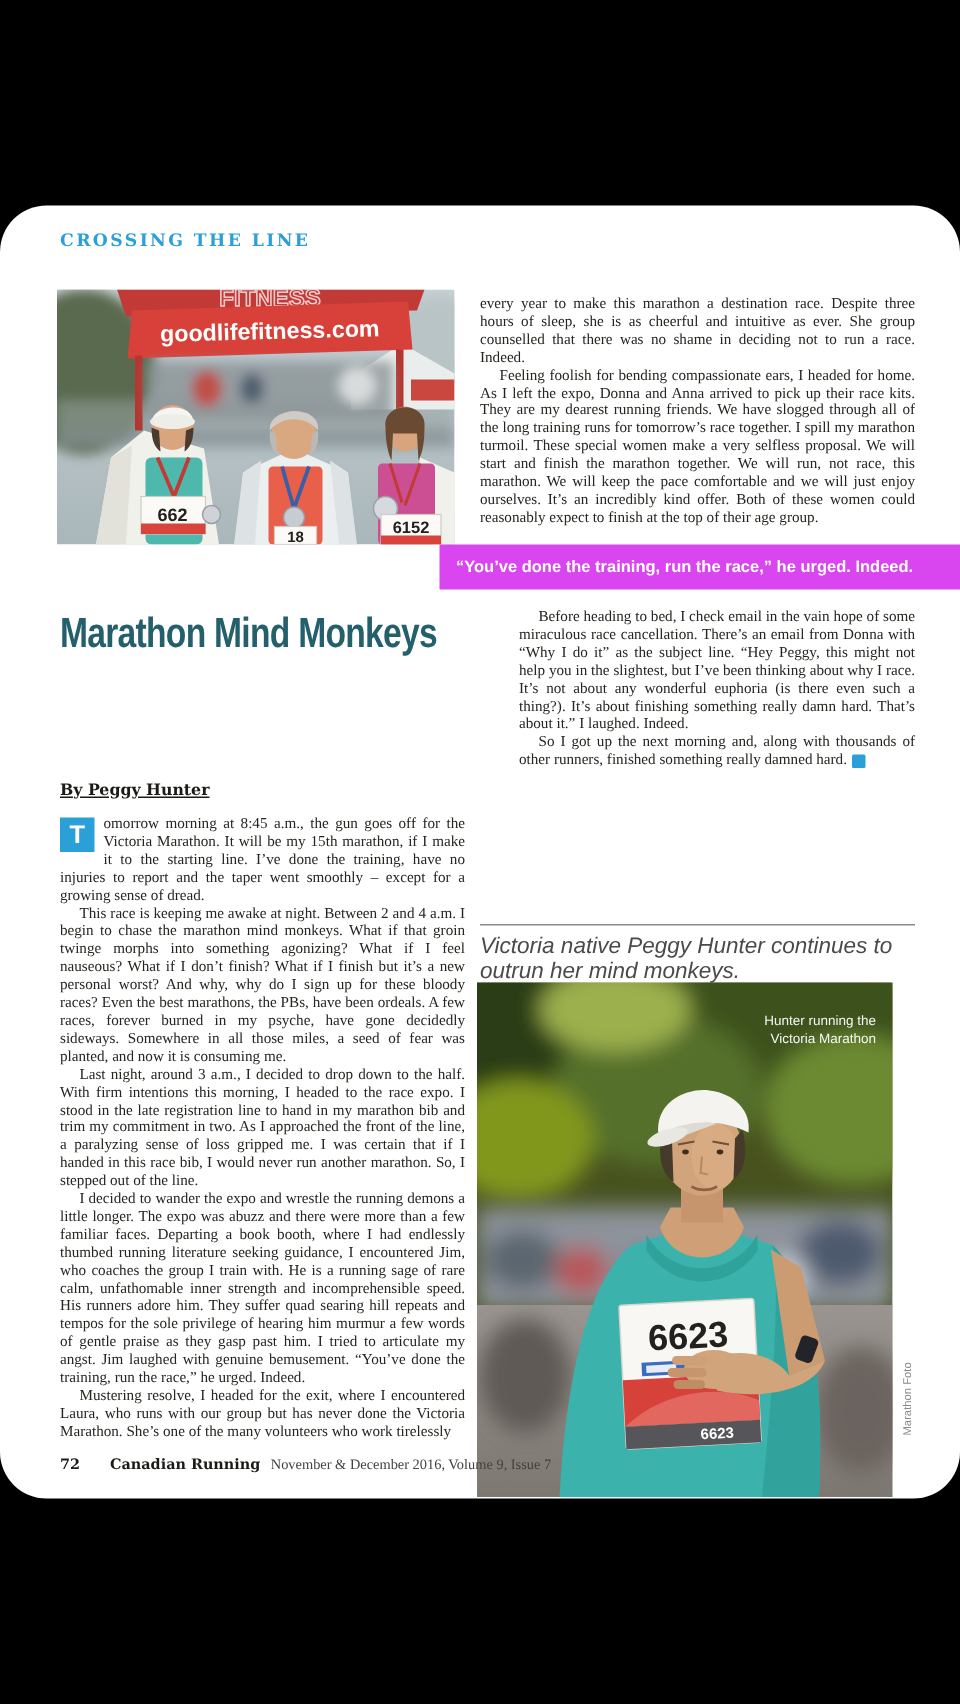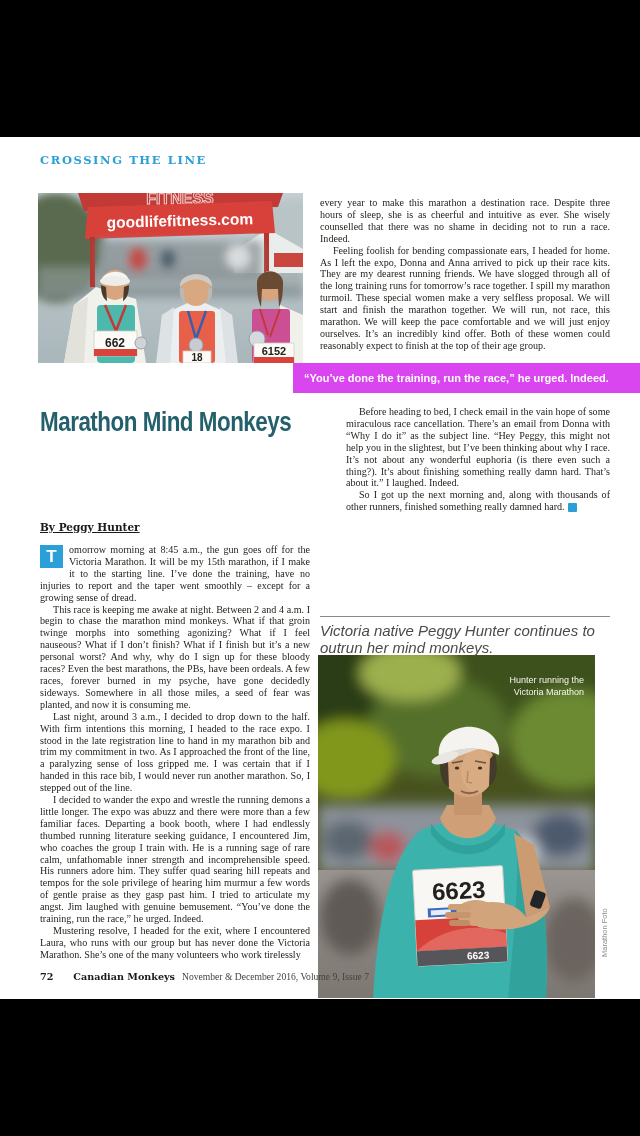--- a/index.html
+++ b/index.html
@@ -2,21 +2,21 @@
 <html><head>
 <meta charset="utf-8">
 <style>
   html,body{margin:0;padding:0;}
   body{
     width:640px;height:1136px;background:#000;position:relative;
     font-family:"Liberation Serif", serif; -webkit-font-smoothing:antialiased;
   }
   .page{
     position:absolute;left:0;top:137px;width:640px;height:862px;
-    background:#ffffff;overflow:hidden;
+    background:#ffffff;overflow:hidden;border-radius:31px;
   }
   .section-label{
     position:absolute;left:40px;top:16px;
     font-family:"DejaVu Serif", serif;font-weight:bold;
     font-size:11.5px;letter-spacing:1.6px;color:#2b9fd8;
   }
   
   .photo-expo{position:absolute;left:38px;top:56px;width:265px;height:170px;}
   .photo-runner{position:absolute;left:318px;top:518px;width:277px;height:343px;}
   svg text{font-family:"Liberation Sans", sans-serif;}
@@ -160,21 +160,21 @@
       <rect x="214" y="116" width="38" height="54" rx="3" fill="#cc4f93"></rect>
       <path d="M222,116 L230,142 M242,116 L232,144" stroke="#c03a36" stroke-width="2" fill="none"></path>
       <circle cx="219" cy="146" r="8" fill="#d6dade" stroke="#9aa0a8" stroke-width="1"></circle>
       <rect x="216" y="150" width="40" height="20" fill="#fbfaf6" stroke="#cfccc4" stroke-width="0.8"></rect>
       <rect x="216" y="164" width="40" height="6" fill="#d8443c"></rect>
       <text x="236" y="162" text-anchor="middle" font-size="11" font-weight="bold" fill="#23211e">6152</text>
     </g>
   </svg>
 
   <div class="cont-col body-text">
-    <p>every year to make this marathon a destination race. Despite three hours of sleep, she is as cheerful and intuitive as ever. She wisely counselled that there was no shame in deciding not to run a race. Indeed.</p>
+    <p>every year to make this marathon a destination race. Despite three hours of sleep, she is as cheerful and intuitive as ever. She group counselled that there was no shame in deciding not to run a race. Indeed.</p>
     <p class="ind">Feeling foolish for bending compassionate ears, I headed for home. As I left the expo, Donna and Anna arrived to pick up their race kits. They are my dearest running friends. We have slogged through all of the long training runs for tomorrow’s race together. I spill my marathon turmoil. These special women make a very selfless proposal. We will start and finish the marathon together. We will run, not race, this marathon. We will keep the pace comfortable and we will just enjoy ourselves. It’s an incredibly kind offer. Both of these women could reasonably expect to finish at the top of their age group.</p>
   </div>
 
   <div class="pull-quote">“You’ve done the training, run the race,” he urged. Indeed.</div>
 
   <div class="headline">Marathon Mind Monkeys</div>
   <div class="byline">By Peggy Hunter</div>
 
   <div class="left-col body-text">
     <p><span class="dropcap">T</span><span>omorrow morning at 8:45 a.m., the gun goes off for the Victoria Marathon. It will be my 15th marathon, if I make it to the starting line. I’ve done the training, have no injuries to report and the taper went smoothly – except for a growing sense of dread.</span></p>
@@ -265,16 +265,16 @@
       <rect x="131" y="265" width="21" height="6" rx="3" fill="#bf8d64"></rect>
       <rect x="214" y="236" width="12" height="17" rx="3" fill="#23232a" transform="rotate(20 220 244)"></rect>
     </g>
     <text x="266" y="28" text-anchor="end" font-size="9" fill="#ffffff" opacity="0.95">Hunter running the</text>
     <text x="266" y="40" text-anchor="end" font-size="9" fill="#ffffff" opacity="0.95">Victoria Marathon</text>
   </svg>
 
   <div class="photo-credit">Marathon Foto</div>
 
   <div class="footer">
-    <span class="pn">72</span><span class="mag">Canadian Monkeys</span><span>November &amp; December 2016, Volume 9, Issue 7</span>
+    <span class="pn">72</span><span class="mag">Canadian Running</span><span>November &amp; December 2016, Volume 9, Issue 7</span>
   </div>
 
 </div>
 
 </body></html>

